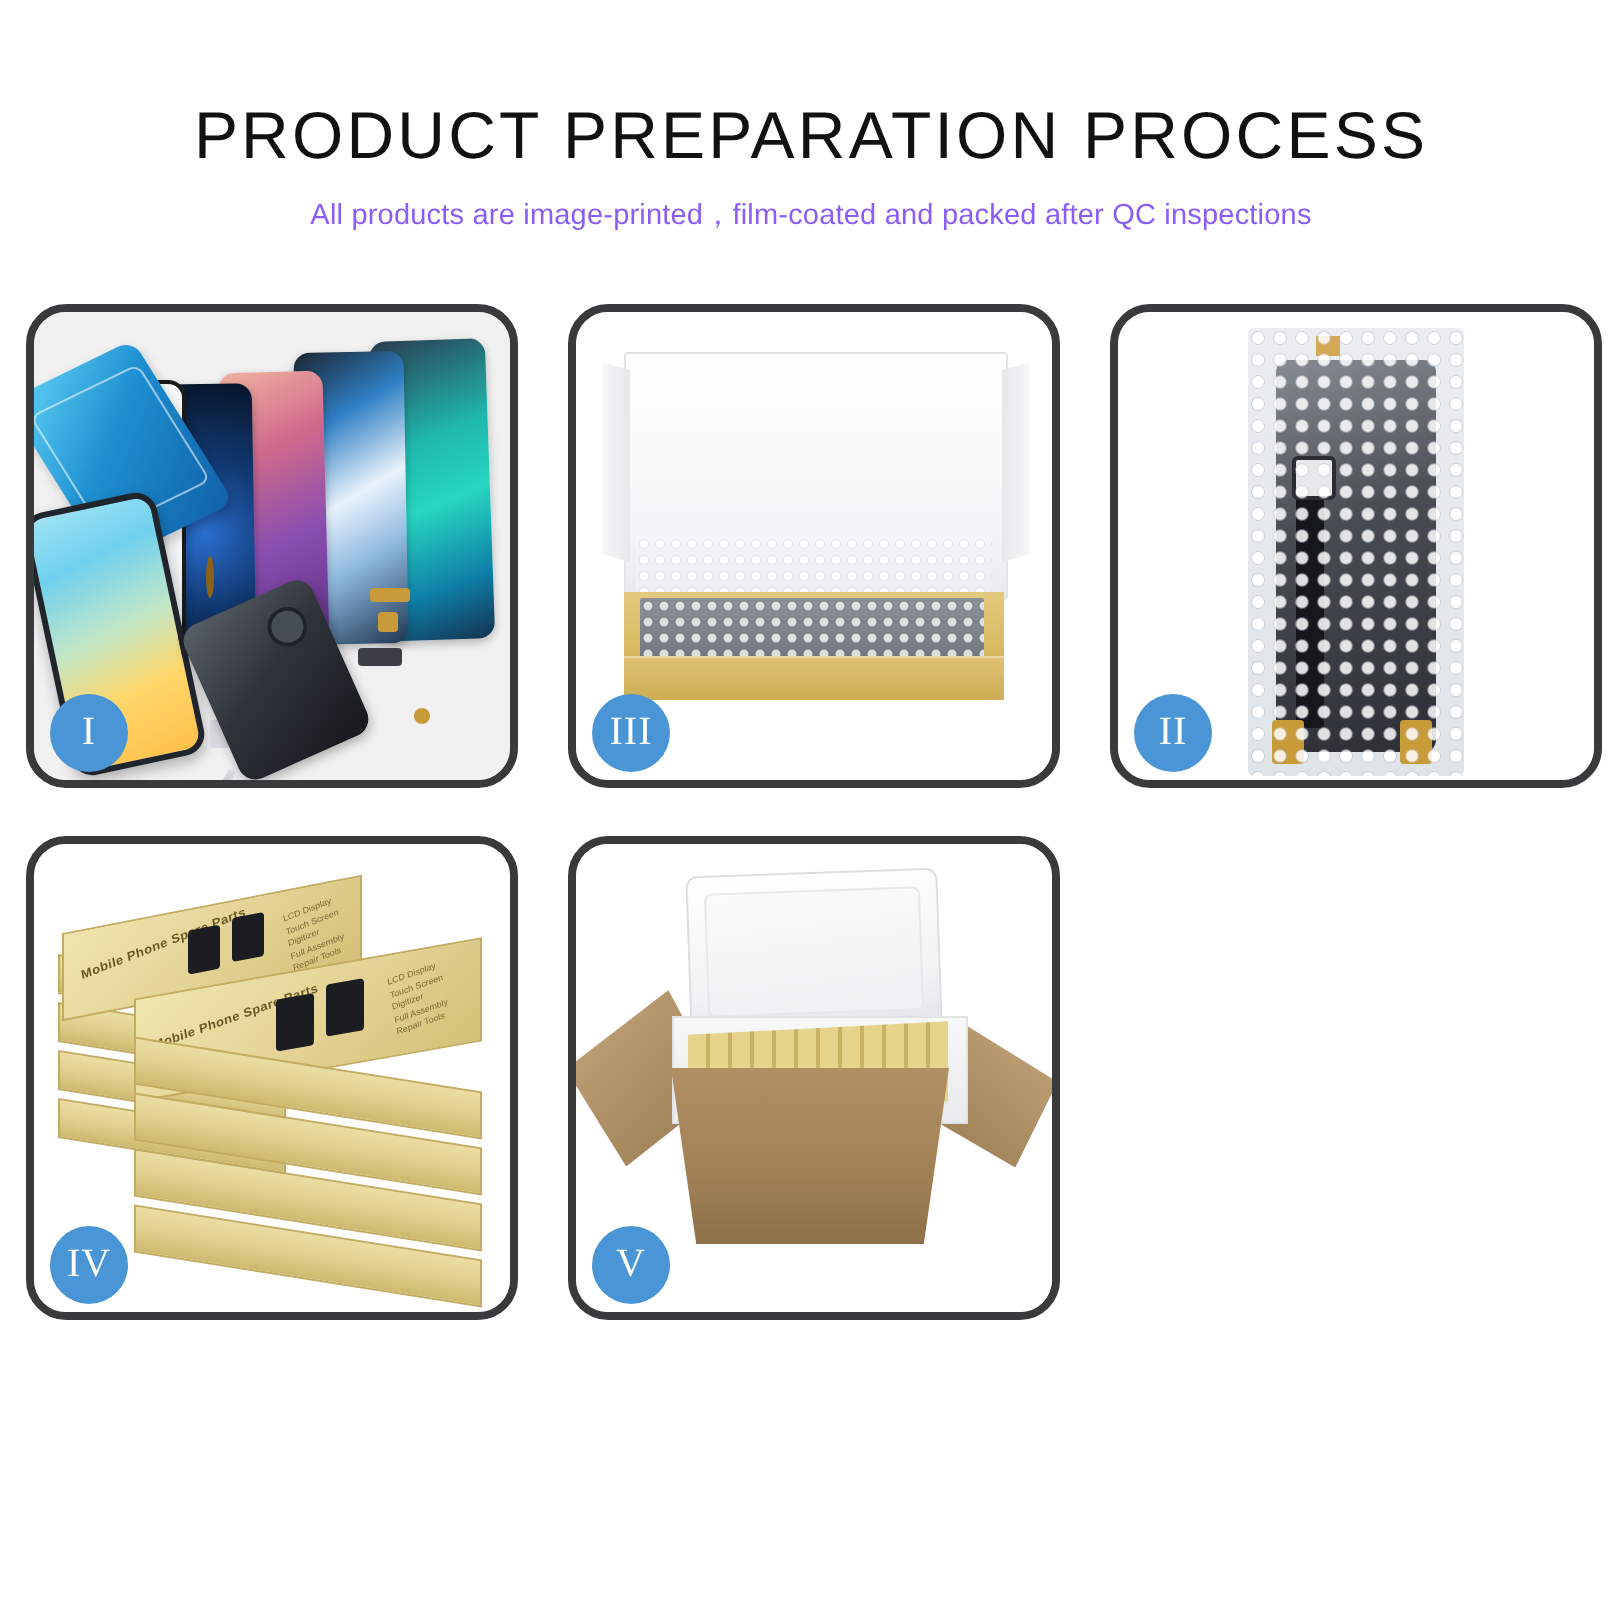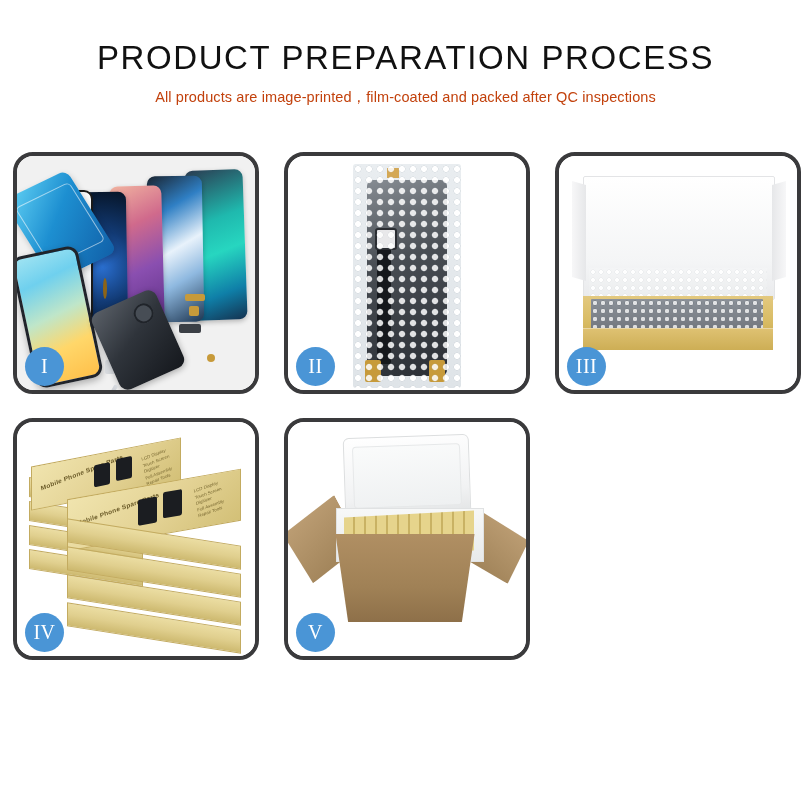--- a/index.html
+++ b/index.html
@@ -16,37 +16,37 @@
   }
   .page {
     width: 811px;
     height: 811px;
     position: relative;
     background: #ffffff;
   }
 
   
   .header {
-    padding-top: 40px;
+    padding-top: 50px;
     text-align: center;
   }
   .page-title {
     font-family: "Liberation Sans", sans-serif;
     font-size: 33px;
     font-weight: 400;
     letter-spacing: 1.6px;
     color: #111111;
     margin: 0;
     line-height: 1.1;
   }
   .page-subtitle {
     font-family: "Liberation Sans", sans-serif;
     font-size: 14.5px;
     font-weight: 400;
-    color: #c2410c;
+    color: #8b5cf6;
     margin: 12px 0 0 0;
     letter-spacing: 0.1px;
   }
 
   
   .grid {
     position: absolute;
     left: 13px;
     top: 152px;
     width: 788px;
@@ -401,45 +401,45 @@
           <span class="part" style="left:2px;top:80px;width:10px;height:14px;background:#d7dade;"></span>
           <span class="part" style="left:62px;top:70px;width:14px;height:10px;"></span>
           <span class="part gold" style="left:104px;top:74px;width:8px;height:8px;border-radius:50%;"></span>
           <div class="backplate"></div>
           <div class="driver"></div>
         </div>
       </div>
       <div class="badge">I</div>
     </div>
 
+    <div class="panel p3">
+      <div class="panel-inner">
+        <div class="box3-lid"></div>
+        <div class="foam3"></div>
+        <div class="tray3"></div>
+        <div class="bubbles3"></div>
+        <div class="tray3-front"></div>
+      </div>
+      <div class="badge">III</div>
+    </div>
+
     <div class="panel p2">
       <div class="panel-inner">
         <div class="bubblepack">
           <div class="panelmod"></div>
           <div class="flex-strip"></div>
           <div class="conn-gold-a"></div>
           <div class="conn-gold-b"></div>
           <div class="tab-gold"></div>
           <div class="bubble-overlay"></div>
         </div>
       </div>
       <div class="badge">II</div>
     </div>
 
-    <div class="panel p3">
-      <div class="panel-inner">
-        <div class="box3-lid"></div>
-        <div class="foam3"></div>
-        <div class="tray3"></div>
-        <div class="bubbles3"></div>
-        <div class="tray3-front"></div>
-      </div>
-      <div class="badge">III</div>
-    </div>
-
     <div class="panel p4">
       <div class="panel-inner">
         <div class="stack">
 
           <div class="gbox" style="left:4px;top:42px;width:112px;height:18px;transform:skewY(9deg);"></div>
           <div class="gbox" style="left:4px;top:66px;width:112px;height:18px;transform:skewY(9deg);"></div>
           <div class="gbox" style="left:4px;top:90px;width:112px;height:18px;transform:skewY(9deg);"></div>
           <div class="gbox" style="left:4px;top:114px;width:112px;height:18px;transform:skewY(9deg);"></div>
 
           <div class="gbox" style="left:6px;top:8px;width:148px;height:42px;transform:skewY(-11deg);">

